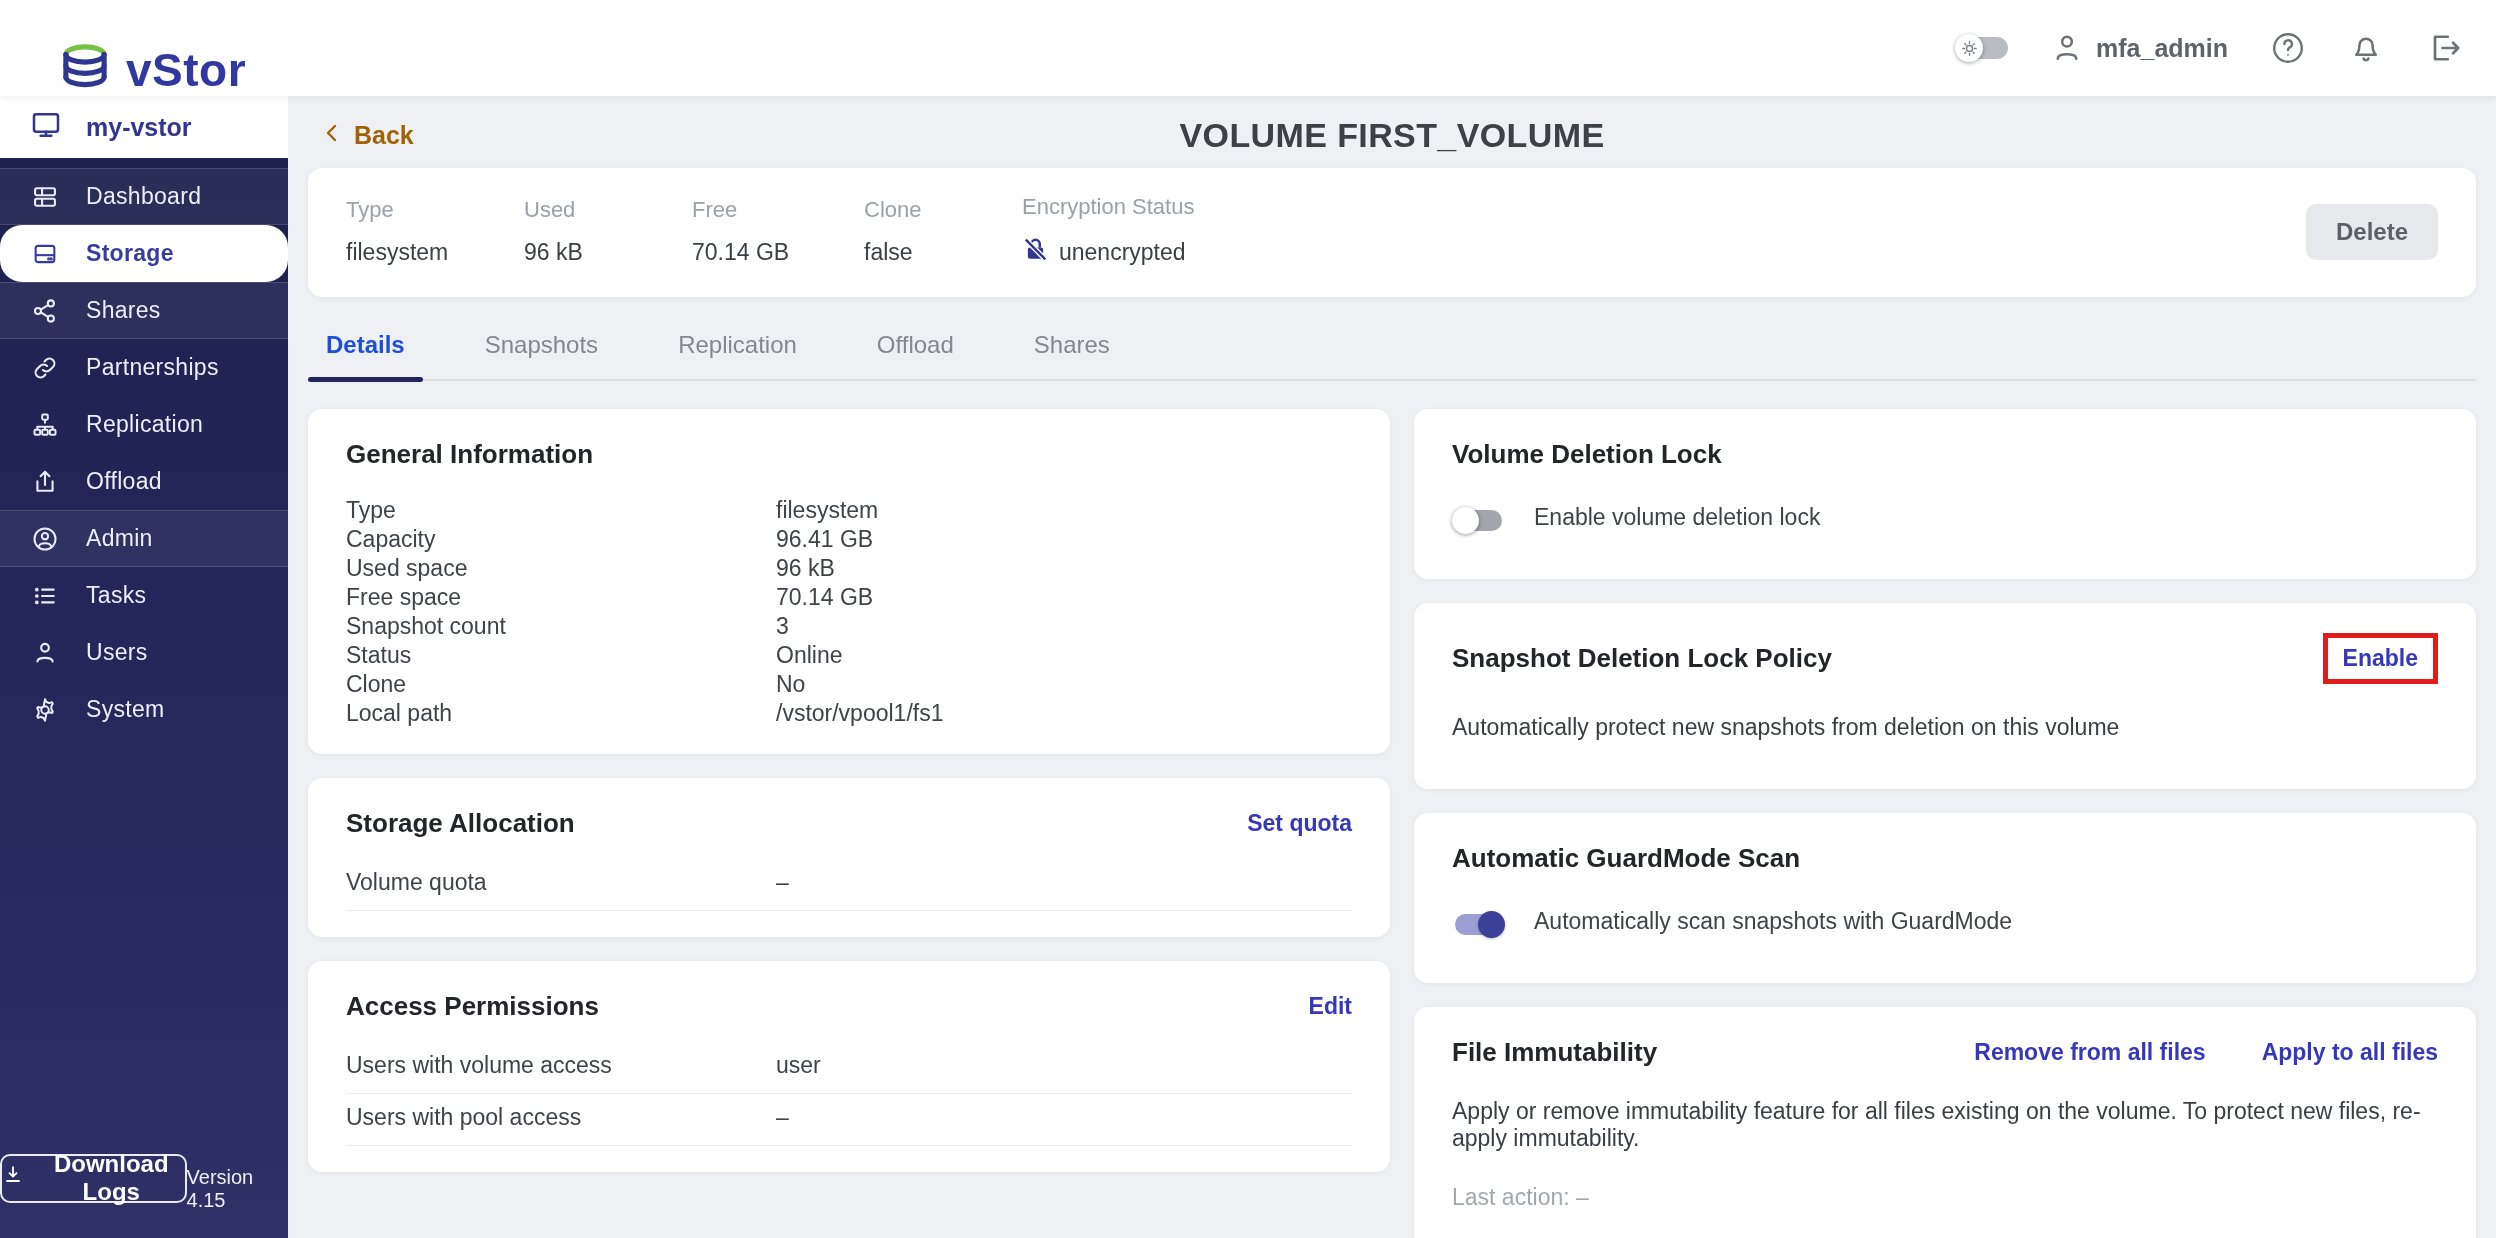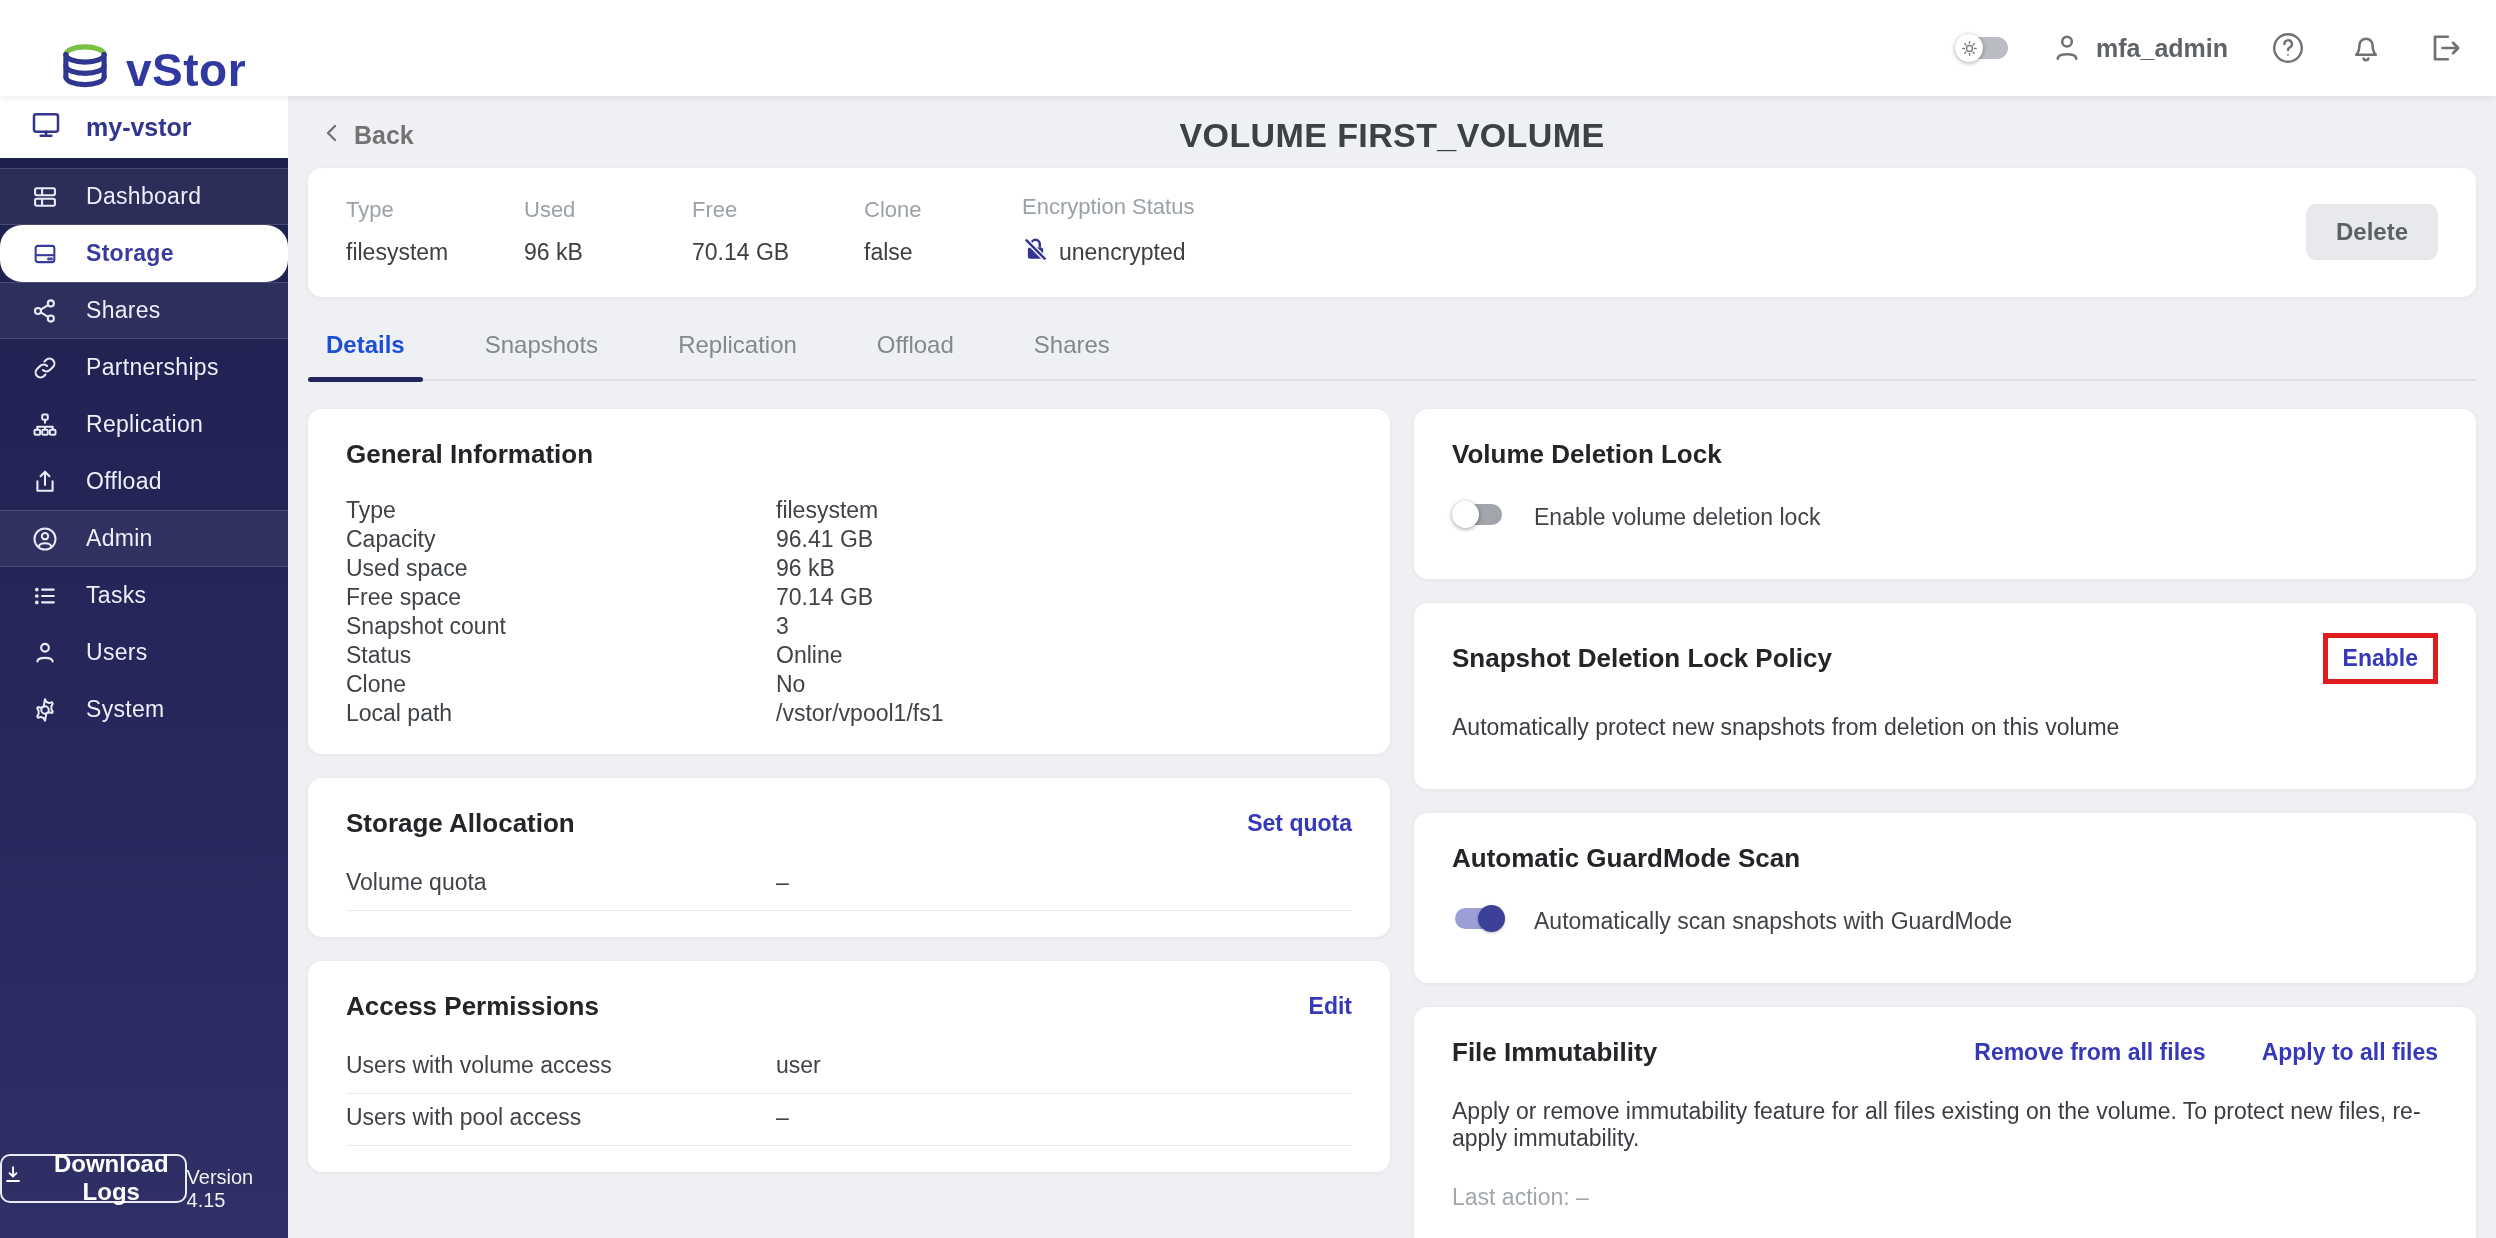--- a/index.html
+++ b/index.html
@@ -55,21 +55,21 @@
     font-family:"Liberation Sans", sans-serif;
   }
   .version{ margin-top:22px; font-size:20px; color:rgba(255,255,255,.92); }
 
   
   .main{
     position:absolute; top:96px; left:288px; width:2208px; height:1142px;
     padding:0 20px; background:#eef0f3; overflow:hidden;
   }
   .back-row{ position:relative; height:50px; margin-top:14px; display:flex; align-items:center; }
-  .back-btn{ display:flex; align-items:center; gap:10px; padding-left:12px; cursor:pointer; color:#737373; }
+  .back-btn{ display:flex; align-items:center; gap:10px; padding-left:12px; cursor:pointer; color:#a16207; }
   .back-label{ font-size:25px; font-weight:700; }
   .page-title{
     position:absolute; left:0; right:0; text-align:center;
     font-size:34px; font-weight:600; color:#3d4045; letter-spacing:.4px;
   }
 
   .card{
     background:#ffffff; border-radius:14px; box-shadow:0 1px 5px rgba(30,34,70,.06);
   }
 
@@ -106,21 +106,21 @@
   .card-head{ display:flex; align-items:center; }
   .card-head .actions{ margin-left:auto; display:flex; align-items:center; gap:56px; }
   .link{ font-size:23px; font-weight:700; color:#3538b8; cursor:pointer; text-decoration:none; }
 
   .info-rows{ margin-top:26px; }
   .info-row{ display:flex; line-height:29px; font-size:23px; color:#3f4348; }
   .info-row .ilabel{ flex:0 0 430px; }
   .lined-rows{ margin-top:20px; }
   .lined-rows .info-row{ padding:9px 0 13px; border-bottom:1px solid #e8eaed; }
 
-  .toggle-row{ margin-top:34px; display:flex; align-items:flex-start; gap:32px; padding-left:3px; }
+  .toggle-row{ margin-top:34px; display:flex; align-items:flex-end; gap:32px; padding-left:3px; }
   .toggle-label{ font-size:23px; color:#3f4348; }
   .toggle{ position:relative; width:47px; height:21px; border-radius:11px; cursor:pointer; }
   .toggle.off{ background:#a2a6ac; }
   .toggle.off .knob{
     position:absolute; left:-3px; top:-3px; width:27px; height:27px; border-radius:50%;
     background:#fff; box-shadow:0 1px 4px rgba(0,0,0,.4);
   }
   .toggle.on{ background:#9b9fd6; }
   .toggle.on .knob{
     position:absolute; right:-3px; top:-3px; width:27px; height:27px; border-radius:50%;

